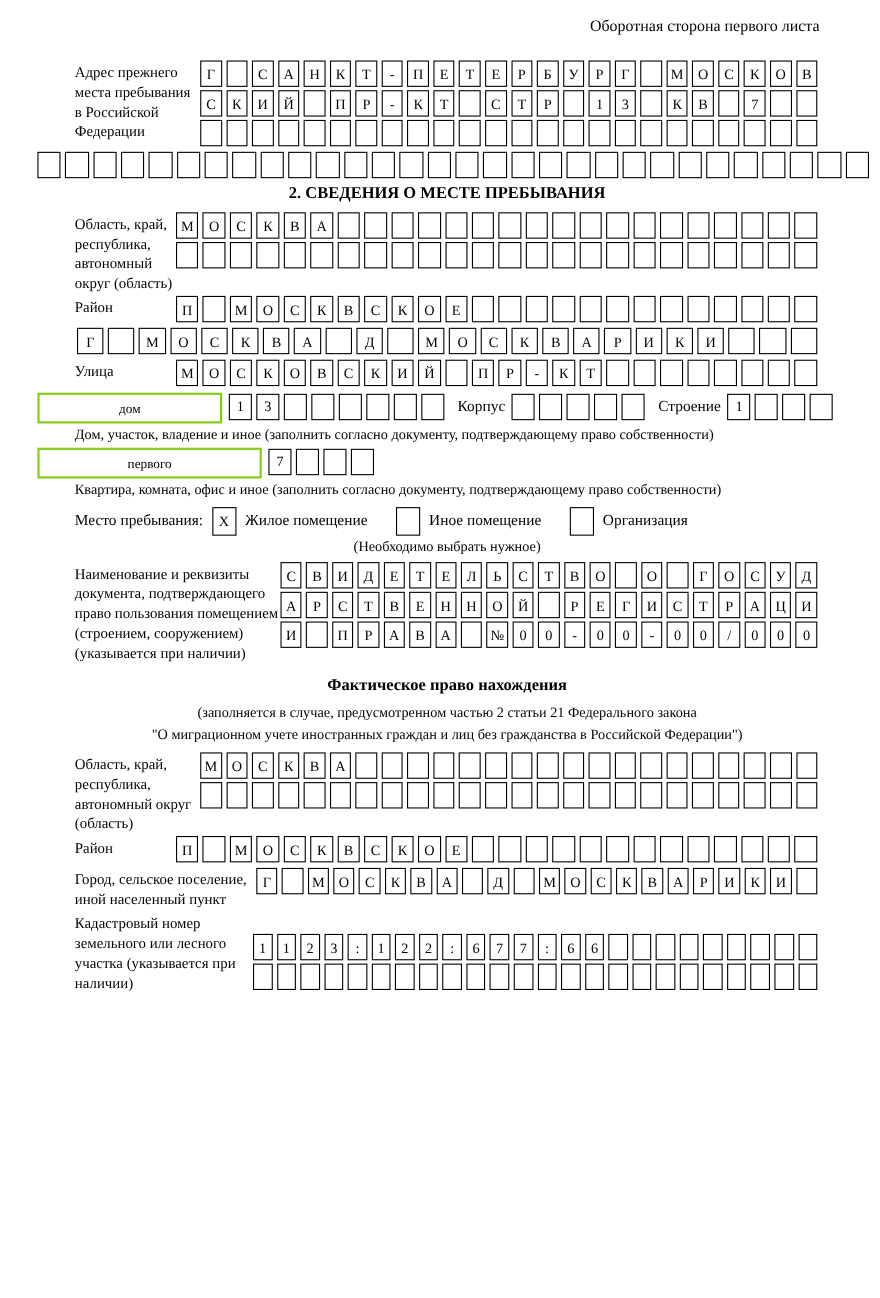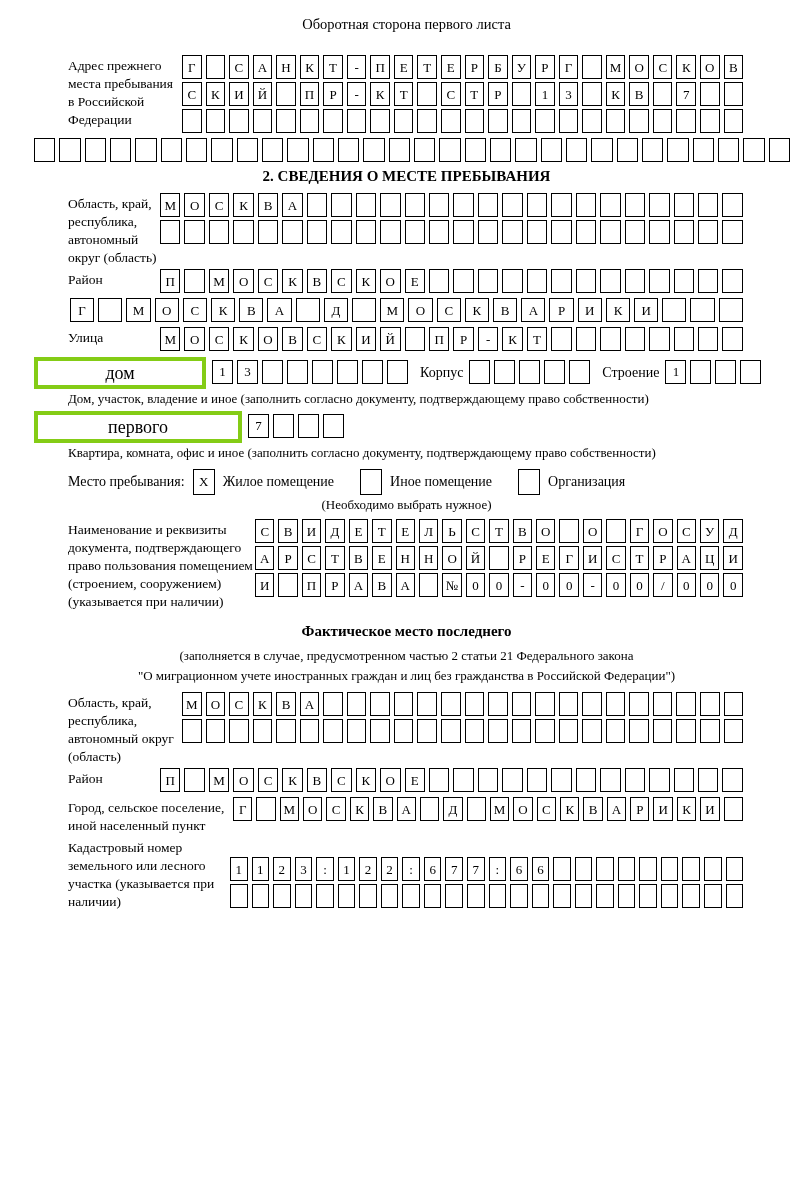--- a/index.html
+++ b/index.html
@@ -1,21 +1,21 @@
 <!DOCTYPE html>
 <html><head>
 <meta charset="utf-8">
 <style>
   html,body{margin:0;padding:0;background:#fff;}
   body{
     width:800px;height:1180px;overflow:hidden;color:#000;
     font-family:"Liberation Serif","DejaVu Serif",serif;
   }
   .page{padding:16px 55px 0 68px;}
-  .header-note{text-align:center;font-size:14.5px;margin-bottom:22px;}
+  .header-note{text-align:right;font-size:14.5px;margin-bottom:22px;}
 
   .frow{display:flex;align-items:flex-start;margin-bottom:2px;}
   .flabel{font-size:13.5px;line-height:18px;flex:0 0 auto;padding-top:2px;}
   .w90{width:90px;}
   .w112{width:112px;}
   .w163{width:163px;}
   .w160{width:160px;}
   .w185{width:185px;}
   .fcells{flex:1;min-width:0;}
 
@@ -29,22 +29,22 @@
   .fullrow{margin:1px 0 2px -36px;width:760px;}
 
   .note{font-size:13px;line-height:16px;margin:1px 0 4px 0;}
   .center{text-align:center;}
   .left{text-align:left;}
 
   .sec-title{font-size:15px;font-weight:bold;text-align:center;margin:6px 0 8px 0;}
 
   .house-row{display:flex;align-items:center;margin:3px 0 2px -34px;}
   .named-box{
-    height:24px;border:4px solid #84cc16;display:flex;align-items:center;justify-content:center;
-    font-size:18px;flex:0 0 auto;
+    height:24px;border:2px solid #84cc16;display:flex;align-items:center;justify-content:center;
+    font-size:12px;flex:0 0 auto;
   }
   .bw168{width:164px;margin-right:4px;}
   .bw200{width:200px;margin-right:4px;}
   .inline-label{font-size:14px;margin:0 4px 0 10px;flex:0 0 auto;}
   .spacer{flex:1;}
 
   .stay-row{display:flex;align-items:center;margin:8px 0 2px 0;font-size:14px;}
   .checkbox{
     width:20px;height:24px;border:1.8px solid #000;display:inline-flex;
     align-items:center;justify-content:center;font-size:13px;flex:0 0 auto;
@@ -466,21 +466,21 @@
           <div class="cell">0</div>
           <div class="cell">0</div>
           <div class="cell">/</div>
           <div class="cell">0</div>
           <div class="cell">0</div>
           <div class="cell">0</div>
         </div>
     </div>
   </div>
 
-  <div class="fact-title">Фактическое место последнего</div>
+  <div class="fact-title">Фактическое право нахождения</div>
   <div class="note center">(заполняется в случае, предусмотренном частью 2 статьи 21 Федерального закона</div>
   <div class="note center mt4">"О миграционном учете иностранных граждан и лиц без гражданства в Российской Федерации")</div>
 
   <div class="frow mt8">
     <div class="flabel w112">Область, край, республика, автономный округ (область)</div>
     <div class="fcells">
       <div class="cells">
           <div class="cell">М</div>
           <div class="cell">О</div>
           <div class="cell">С</div>

